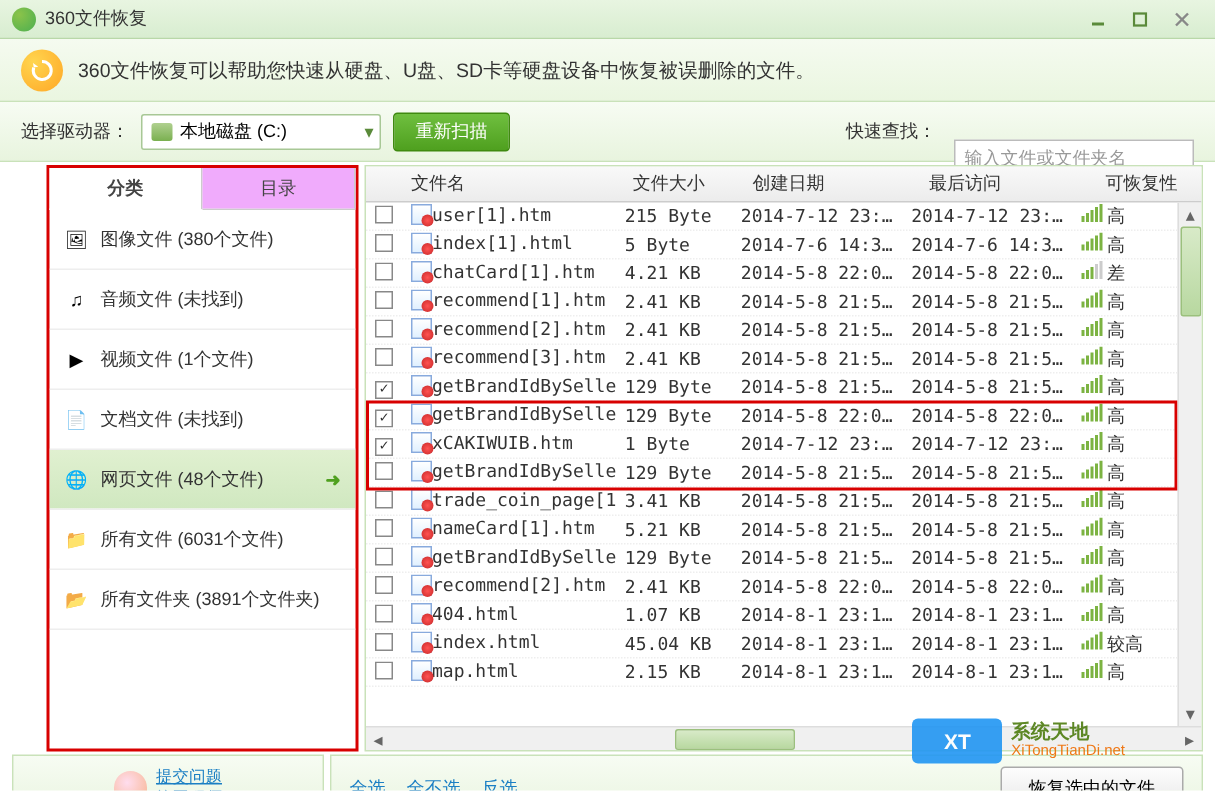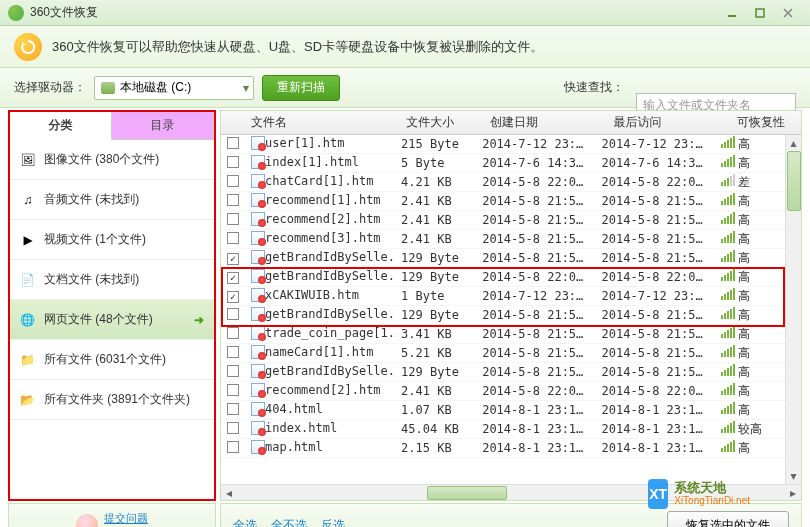--- a/index.html
+++ b/index.html
@@ -27,21 +27,21 @@
   .drive-select .dicon { width: 14px; height: 12px; background: linear-gradient(#b0d090, #7ab050); border-radius: 2px; margin-right: 5px; }
   .drive-select .dtext { flex: 1; }
   .drive-select .arrow { color: #5a8a3a; margin-left: 4px; }
   .rescan-btn { background: linear-gradient(#6fbf3f, #4fa01f); color: #fff; border: 1px solid #3f8a10; border-radius: 3px; height: 26px; padding: 0 14px; cursor: pointer; font-size: 12px; }
   .tspacer { flex: 1; }
   .search-label { color: #333; margin-right: 4px; }
   .search-input { width: 160px; height: 24px; border: 1px solid #bbb; padding: 0 6px; font-size: 12px; color: #666; margin-top: 34px; }
   .search-input::placeholder { color: #999; }
 
   
-  .main { display: flex; height: 395px; }
+  .main { display: flex; height: 395px; padding-left: 23px; }
   
   
   .sidebar { width: 208px; border: 2px solid #d80000; margin: 2px 4px 2px 8px; background: #fff; display: flex; flex-direction: column; }
   .side-tabs { display: flex; height: 28px; border-bottom: 1px solid #ccc; }
   .side-tab { flex: 1; display: flex; align-items: center; justify-content: center; cursor: pointer; background: #f0abfc; border-right: 1px solid #ccc; color:#444; }
   .side-tab.active { background: #fff; font-weight: bold; border-bottom: 1px solid #fff; margin-bottom: -1px; }
   .side-list { flex: 1; overflow: hidden; }
   .side-item { display: flex; align-items: center; height: 40px; padding: 0 10px; border-bottom: 1px solid #eee; cursor: pointer; gap: 8px; }
   .side-item.active { background: linear-gradient(#e0f0d0, #d0e8c0); }
   .side-item .sicon { width: 16px; height: 16px; display: flex; align-items:center; justify-content:center; }
@@ -90,21 +90,21 @@
   .bottom-left .person { width: 22px; height: 22px; background: radial-gradient(circle at 40% 35%, #fde, #f7b38b); border-radius:50% 50% 40% 40%; }
   .bottom-left .btxt { display:flex; flex-direction:column; line-height:14px; font-size:11px; }
   .bottom-left .btxt a { color:#1b7fc4; text-decoration:underline; cursor:pointer; }
   .bottom-right { flex:1; margin: 0 8px 0 4px; border:1px solid #c9e2b9; background: linear-gradient(#f7fcf3,#e8f4de); display:flex; align-items:center; padding: 0 12px; gap: 14px; }
   .sel-link { color:#1b7fc4; cursor:pointer; }
   .bottom-right .spacer { flex:1; }
   .recover-btn { background: linear-gradient(#fdfdfd,#e8e8e8); border:1px solid #aaa; border-radius:3px; height:28px; padding: 0 18px; cursor:pointer; font-size:12px; }
 
   
   .watermark { position:absolute; right: 60px; bottom: 18px; display:flex; align-items:center; gap:6px; opacity:0.9; pointer-events:none; }
-  .watermark .wmlogo { width: 20px; height: 30px; background: #2196f3; border-radius: 4px; position:relative; display:flex; align-items:center; justify-content:center; color:#fff; font-weight:bold; font-size:14px; }
+  .watermark .wmlogo { width: 60px; height: 30px; background: #2196f3; border-radius: 4px; position:relative; display:flex; align-items:center; justify-content:center; color:#fff; font-weight:bold; font-size:14px; }
   .watermark .wmtxt { display:flex; flex-direction:column; line-height:13px; }
   .watermark .wmtxt .cn { font-size:13px; color:#4d7c0f; font-weight:bold; }
   .watermark .wmtxt .en { font-size:10px; color:#ef6c00; }
 </style>
 </head>
 <body>
 
 <div class="titlebar">
   <span class="logo"></span>
   <span class="title">360文件恢复</span>

